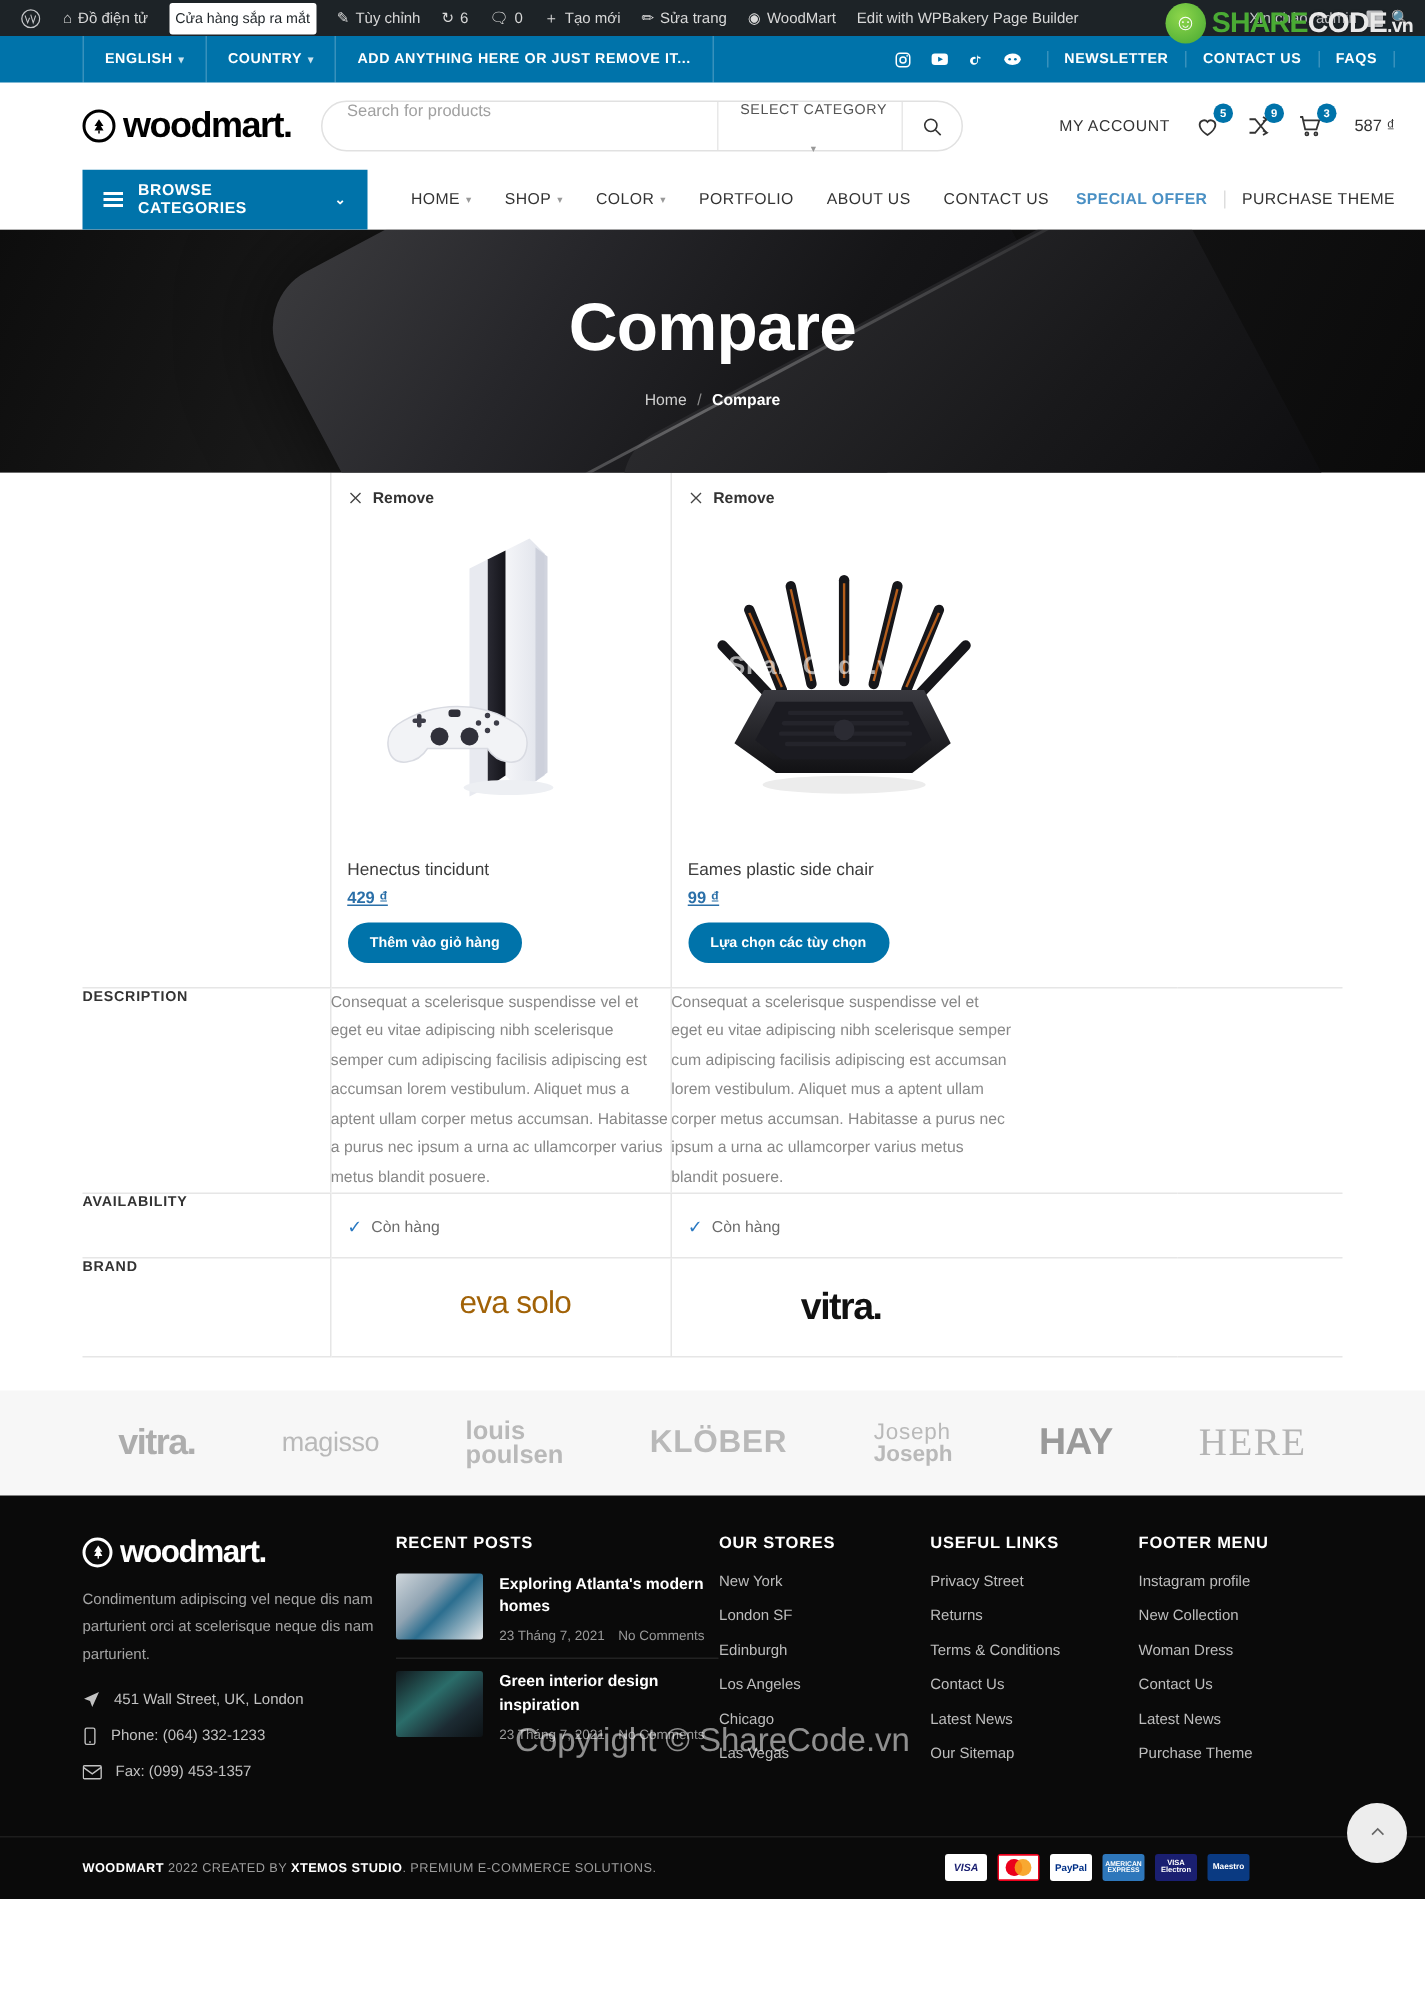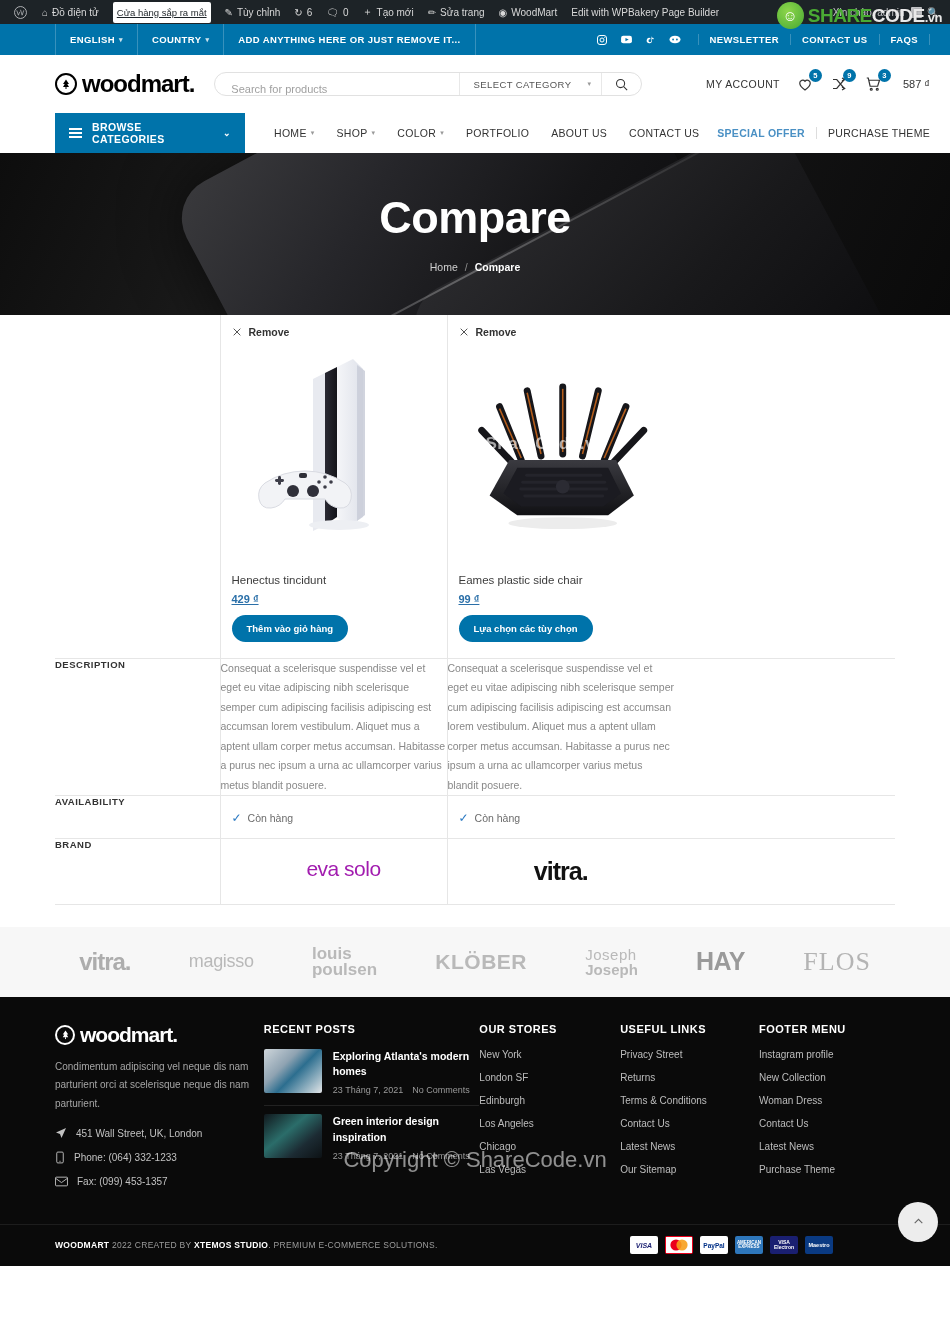--- a/index.html
+++ b/index.html
@@ -14,21 +14,20 @@
   .wp-adminbar {
     height: 24px; background: #1d2327; color: #c3c4c7;
     display: flex; align-items: center; font-size: 10px;
     padding: 0 6px; gap: 0; position: relative; z-index: 60;
   }
   .wp-item { display: flex; align-items: center; gap: 4px; padding: 0 7px; height: 24px; white-space: nowrap; color:#d8d8d8; }
   .wp-item.logo { font-size: 13px; padding: 0 8px; }
   .wp-badge {
     background: #fff; color: #1d2327; padding: 5px 4px; border-radius: 2px;
     font-size: 9.5px;
-    text-decoration: underline;
   }
   .wp-right { margin-left: auto; display: flex; align-items: center; gap: 6px; padding-right: 4px; }
   .wp-avatar { width: 11px; height: 11px; background: #c3c4c7; display:inline-block; border-radius:1px;}
 
   
   .topbar {
     height: 31px; background: #0073aa; color: #fff;
     display: flex; align-items: stretch; font-size: 9.5px; letter-spacing: .4px;
     position: relative; z-index: 40;
   }
@@ -69,33 +68,33 @@
   }
   .logo-wrap { display:flex; align-items:center; gap: 5px; }
   .logo-mark {
     width: 22px; height: 22px; border-radius: 50%; border: 2px solid #000;
     display:flex; align-items:center; justify-content:center;
   }
   .logo-mark svg { display:block; }
   .logo-text { font-size: 24px; font-weight: 800; letter-spacing: -1px; color:#000; }
 
   .searchbox {
-    margin-left: 20px; width: 428px; height: 24px;
+    margin-left: 20px; width: 428px; height: 34px;
     border: 1px solid #e1e1e1; border-radius: 18px;
-    display:flex; align-items:flex-end; background:#fff;
+    display:flex; align-items:flex-start; background:#fff;
   }
   .search-input {
     border:0; outline:0; flex:1; padding: 0 16px; font-size: 11px;
     color:#333; background:transparent; font-family: inherit;
   }
   .search-input::placeholder { color:#a0a0a0; }
   .search-cat {
     border-left:1px solid #e8e8e8; padding: 0 10px 0 14px; height: 100%;
     display:flex; align-items:center; gap:16px; font-size: 9.5px;
-    color:#555; letter-spacing:.4px; white-space: nowrap;
+    color:#555; letter-spacing:.4px; white-space: nowrap; flex-direction: column;
   }
   .search-cat .caret { font-size:7px; color:#999;}
   .search-btn {
     border-left:1px solid #e8e8e8; width: 40px; height:100%;
     display:flex; align-items:center; justify-content:center; cursor:pointer;
   }
 
   .header-right { margin-left:auto; display:flex; align-items:center; gap: 16px; }
   .my-account { font-size: 10.5px; letter-spacing:.4px; color:#333; white-space:nowrap;}
   .hicon { position: relative; display:flex; align-items:center; }
@@ -194,21 +193,21 @@
   .attr-row td { border-bottom: 1px solid #e6e6e6; }
   .attr-row td.prodcell { border-left: 1px solid #e6e6e6; }
   .attr-label {
     font-size: 9.5px; font-weight: 700; color:#333; letter-spacing:.5px;
     padding: 14px 0 14px 11px;
   }
   .attr-val { font-size: 10.5px; color:#888; line-height: 1.85; padding: 14px 20px 14px 11px; }
   .attr-val.stock { color:#6b6b6b; display:flex; align-items:center; gap:6px; line-height:1; padding-top:16px;}
   .check { color:#2a79c2; font-size: 12px; }
   .brand-cell { padding: 18px 11px 18px; display:flex; align-items:center; justify-content:center; min-height:58px;}
-  .brand-eva { font-size: 21px; color:#a21caf; letter-spacing:-.5px;margin-left:20px; }
+  .brand-eva { font-size: 21px; color:#a16207; letter-spacing:-.5px;margin-left:20px; }
   .brand-vitra { font-size: 25px; font-weight: 800; color:#111; letter-spacing:-1px; }
 
   
   .brand-strip {
     margin-top: 22px; height: 70px; background:#f7f7f7;
     display:flex; align-items:center; justify-content:space-around;
     padding: 0 50px;
   }
   .bl { color:#b9b9b9; white-space:nowrap; }
   .bl-vitra { font-size: 24px; font-weight: 800; letter-spacing:-1px; color:#adadad;}
@@ -652,21 +651,21 @@
 </table>
 </div>
 
 <div class="brand-strip">
   <span class="bl bl-vitra">vitra.</span>
   <span class="bl bl-magisso">magisso</span>
   <span class="bl bl-louis">louis<br>poulsen</span>
   <span class="bl bl-klober">KLÖBER</span>
   <span class="bl bl-joseph"><span class="j1">Joseph</span><br>Joseph</span>
   <span class="bl bl-hay">HAY</span>
-  <span class="bl bl-flos">FLOS</span>
+  <span class="bl bl-flos">HERE</span>
 </div>
 
 <div class="footer">
   <div class="footer-grid">
 
     <div class="fcol-about">
       <div class="flogo">
         <span class="flogo-mark">
           <svg width="11" height="11" viewBox="0 0 24 24" fill="#fff">
               <path d="M12 3l6 9h-3.5l3.5 6H6l3.5-6H6z"></path>

